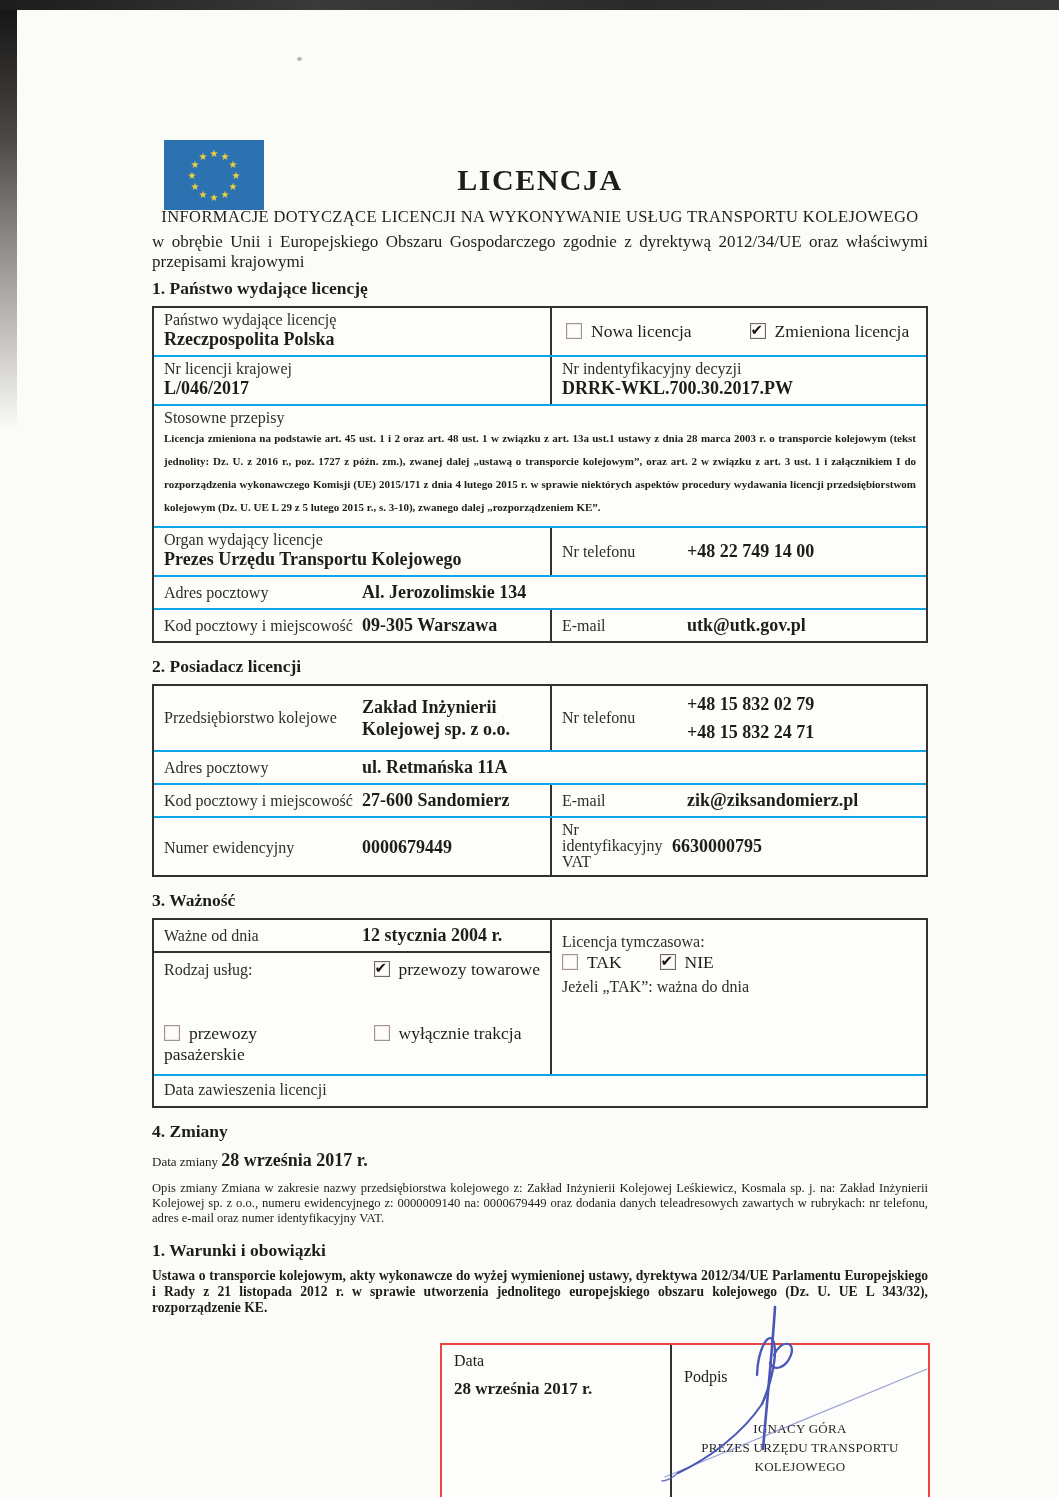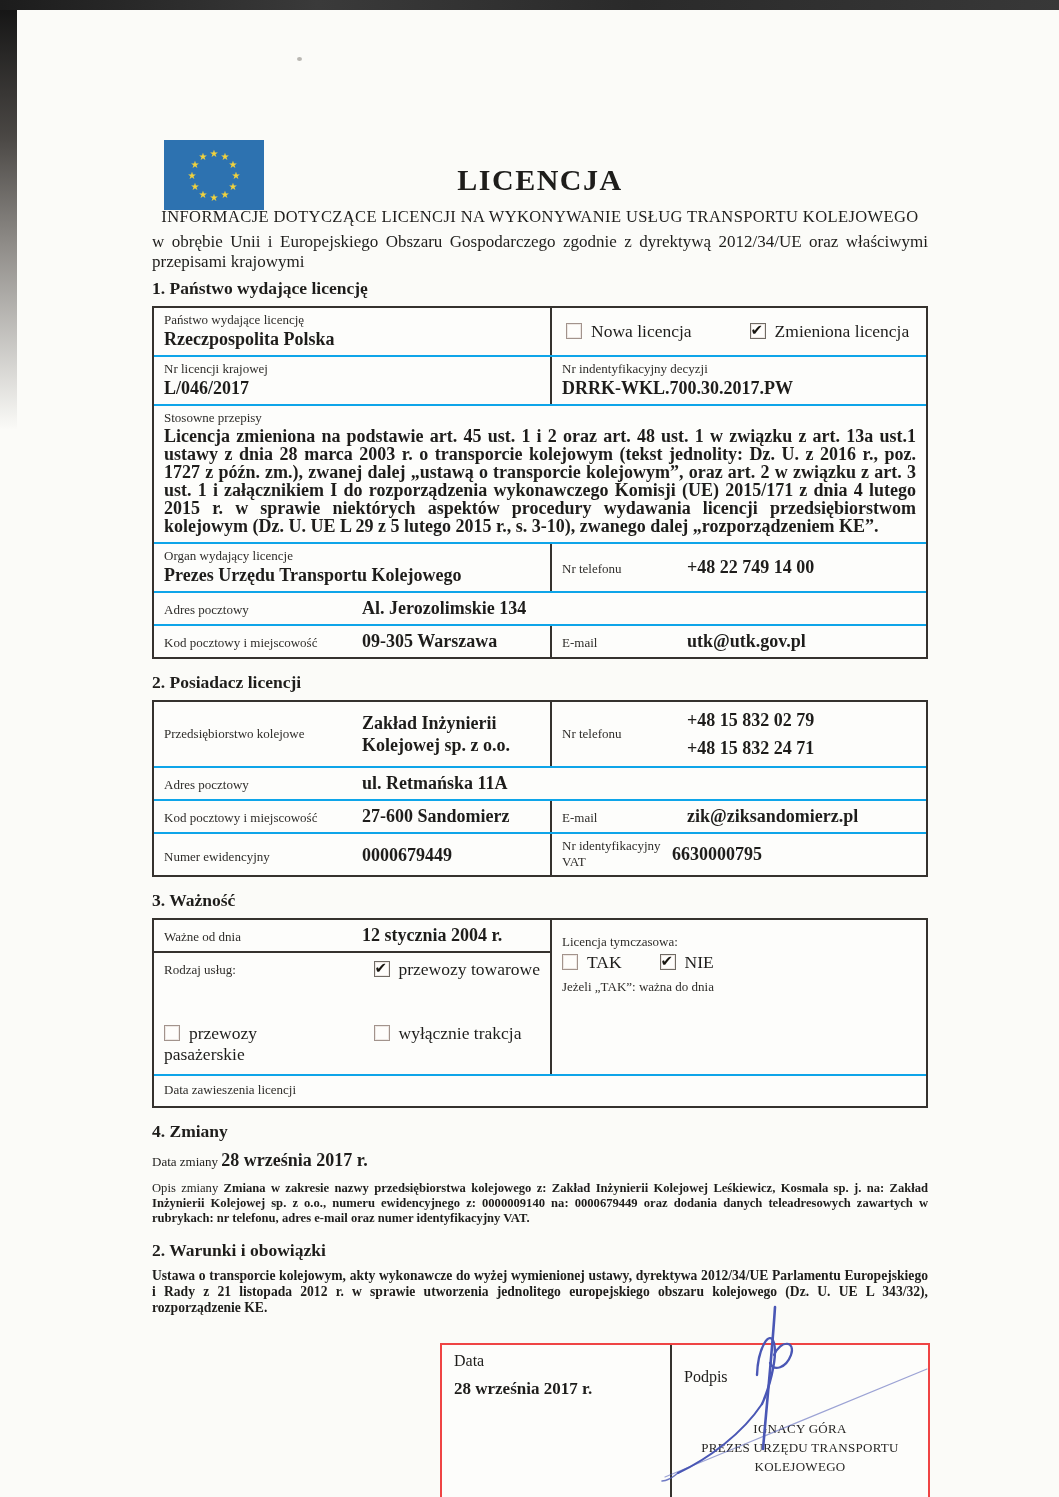--- a/index.html
+++ b/index.html
@@ -32,51 +32,51 @@
   .sec-heading.first{margin-top:0;}
 
   
   .tbl{border:2px solid #35322e;border-collapse:collapse;width:776px;box-sizing:border-box;background:#fdfdfb;}
   .row{display:flex;border-top:2px solid #0ea5e9;}
   .row.first{border-top:none;}
   .cell{box-sizing:border-box;padding:4px 10px 5px 10px;}
   .cell.right{border-left:2px solid #35322e;}
   .w-left{width:396px;flex:0 0 396px;}
   .w-right{flex:1 1 auto;}
-  .lbl{font-size:13px;color:#2f2d2a;display:block;line-height:16px;}
+  .lbl{font-size:16px;color:#2f2d2a;display:block;line-height:16px;}
   .val{font-size:18px;font-weight:bold;line-height:22px;display:block;}
   .inline-pair{display:flex;align-items:baseline;}
   .inline-pair .lbl{flex:0 0 198px;display:inline-block;}
   .inline-pair .val{display:inline-block;}
   .pair-narrow .lbl{flex:0 0 125px;}
   .vcenter{display:flex;flex-direction:column;justify-content:center;}
 
   
   .cb{position:relative;display:inline-block;width:14px;height:14px;border:1px solid #a2938c;
     background:#fefdfb;vertical-align:-2px;margin-right:9px;box-shadow:inset 0 0 0 1px rgba(190,170,160,.25);}
   .cb[data-checked="true"]{border-color:#6f6a64;}
   .cb[data-checked="true"]::before{content:"✔";position:absolute;left:0px;top:-2px;
     font-size:15px;font-weight:bold;color:#17150f;font-family:"DejaVu Sans",sans-serif;line-height:16px;}
   .cb-item{font-size:17.5px;display:inline-block;}
 
   
   .chk-row-1{display:flex;align-items:center;height:100%;gap:58px;padding-left:4px;}
-  .reg-text{font-size:18px;font-weight:bold;line-height:18px;text-align:justify;margin:1px 0 2px 0;}
+  .reg-text{font-size:11px;font-weight:bold;line-height:23px;text-align:justify;margin:1px 0 2px 0;}
 
   
   .svc-grid{display:grid;grid-template-columns:1fr 1fr;row-gap:10px;column-gap:4px;padding:2px 0 4px 0;gap:43px;}
   .temp-cell{padding-top:14px;}
   .tak-nie{margin:2px 0 6px 0;}
   .tak-nie .cb-item{margin-right:34px;}
 
   
   .para-line{margin:8px 0 0 0;font-size:13px;}
   .para-line .big{font-size:18px;font-weight:bold;}
   .small-then-bold{margin:10px 0 0 0;font-size:12.6px;line-height:15.2px;text-align:justify;}
-  .small-then-bold .b{font-weight:bold;}
+  .small-then-bold .b{font-weight:normal;}
   .bold-para{margin:6px 0 0 0;font-size:13.6px;font-weight:bold;line-height:16.4px;text-align:justify;}
 
   
   .sig-wrap{position:relative;margin:26px 0 0 288px;width:490px;}
   .sig-tbl{border:2px solid #ef4444;background:#fdfdfb;}
   .sig-row-top{display:flex;}
   .sig-cell-date{width:228px;flex:0 0 228px;box-sizing:border-box;padding:8px 12px;height:112px;}
   .sig-cell-sign{flex:1;border-left:2px solid #35322e;box-sizing:border-box;padding:24px 12px;position:relative;}
   .sig-cell-date .lbl,.sig-cell-sign .lbl{font-size:16px;color:#1e1d1b;}
   .sig-date-val{font-size:17px;font-weight:bold;margin-top:10px;display:block;}
@@ -284,21 +284,21 @@
   <h3 class="sec-heading">4. Zmiany</h3>
   <p class="para-line">
     <span>Data zmiany</span>
     <span class="big">28 września 2017 r.</span>
   </p>
   <p class="small-then-bold">
     <span>Opis zmiany</span>
     <span class="b">Zmiana w zakresie nazwy przedsiębiorstwa kolejowego z: Zakład Inżynierii Kolejowej Leśkiewicz, Kosmala sp. j. na: Zakład Inżynierii Kolejowej sp. z o.o., numeru ewidencyjnego z: 0000009140 na: 0000679449 oraz dodania danych teleadresowych zawartych w rubrykach: nr telefonu, adres e-mail oraz numer identyfikacyjny VAT.</span>
   </p>
 
-  <h3 class="sec-heading">2. Warunki i obowiązki</h3>
+  <h3 class="sec-heading">1. Warunki i obowiązki</h3>
   <p class="bold-para">Ustawa o transporcie kolejowym, akty wykonawcze do wyżej wymienionej ustawy, dyrektywa 2012/34/UE Parlamentu Europejskiego i Rady z 21 listopada 2012 r. w sprawie utworzenia jednolitego europejskiego obszaru kolejowego (Dz. U. UE L 343/32), rozporządzenie KE.</p>
 
   <div class="sig-wrap">
     <svg class="ink" viewBox="0 0 490 300" xmlns="http://www.w3.org/2000/svg">
       <g fill="none" stroke="#4a57b5" stroke-linecap="round">
         <path d="M335,36 C333,70 328,120 323,178" stroke-width="2.6"></path>
         <path d="M317,104 C318,76 330,58 334,72 C338,88 328,120 322,133" stroke-width="2.4"></path>
         <path d="M334,84 C341,68 356,70 351,84 C346,97 334,101 330,92" stroke-width="2.2"></path>
         <path d="M322,133 C302,163 268,188 238,202" stroke-width="2"></path>
         <path d="M225,206 L487,98" stroke-width="1.2" opacity="0.55"></path>

